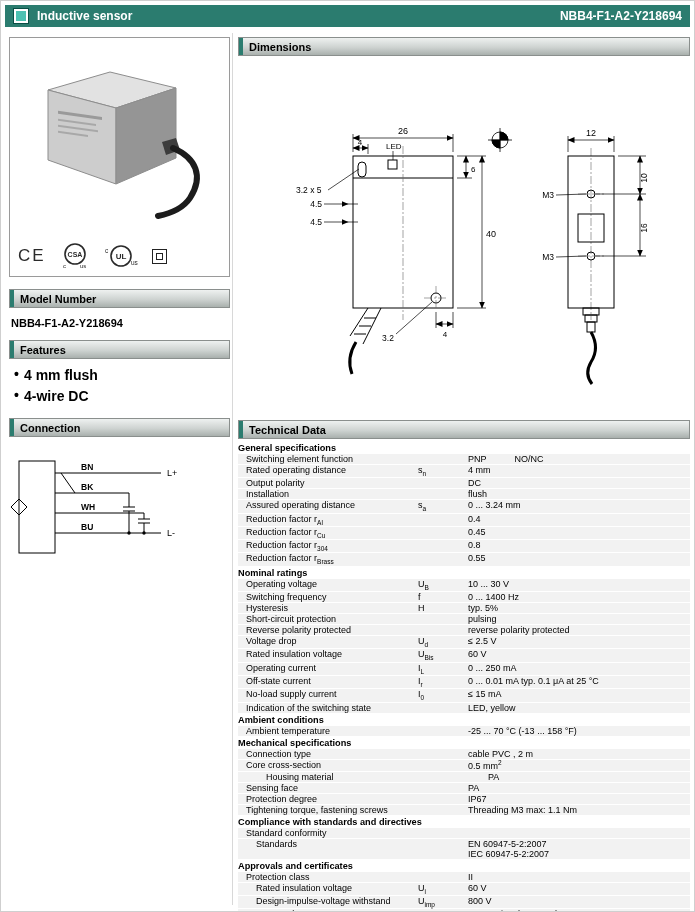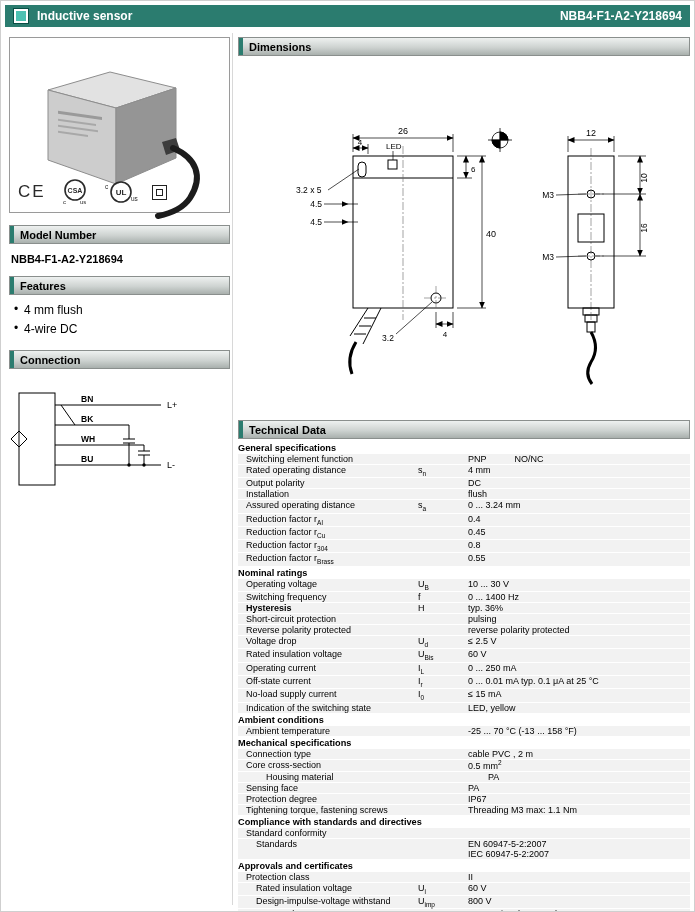--- a/index.html
+++ b/index.html
@@ -16,29 +16,29 @@
   
   .secbar{position:relative;height:19px;background:linear-gradient(to bottom,#eef1f0 0%,#ced3d1 55%,#a9b0ad 100%);
           border:1px solid #8a8f8d;display:flex;align-items:center;font-size:11px;font-weight:bold;
           padding-left:10px;box-sizing:border-box;}
   .secbar::before{content:"";position:absolute;left:0;top:0;bottom:0;width:4px;background:#2b7c6f;}
   
   .left{position:absolute;left:8px;top:36px;width:221px;}
   .vline{position:absolute;left:231px;top:32px;bottom:6px;width:1px;background:#d8d8d8;}
   .right{position:absolute;left:237px;top:36px;width:452px;}
   
-  .photo-box{height:176px;border:1px solid #9a9a9a;position:relative;background:#fff;box-sizing:border-box;}
+  .photo-box{height:240px;border:1px solid #9a9a9a;position:relative;background:#fff;box-sizing:border-box;}
   .certs{position:absolute;left:8px;right:6px;bottom:4px;height:32px;display:flex;align-items:center;gap:14px;}
   .ce-text{font-size:17px;letter-spacing:2px;color:#2a2a2a;}
   .dbl-square{width:13px;height:13px;border:1.5px solid #222;display:flex;align-items:center;justify-content:center;}
   .dbl-square .inner{width:5px;height:5px;border:1.5px solid #222;}
   
   .model-value{padding:9px 2px 11px 2px;font-size:11px;font-weight:bold;}
   .features-list{padding:7px 2px 9px 4px;}
-  .feat-item{position:relative;padding-left:11px;font-size:12px;font-weight:normal;margin:1px 0 5px 0;}
+  .feat-item{position:relative;padding-left:11px;font-size:14px;font-weight:bold;margin:1px 0 5px 0;}
   .feat-item::before{content:"\2022";position:absolute;left:1px;top:-1px;}
   .conn-wrap{padding-top:10px;}
   .mt12{margin-top:12px;}
   
   .drawing{height:358px;position:relative;}
   svg{font-family:"Liberation Sans",sans-serif;}
   
   .ttable{margin-top:4px;}
   .trow{display:flex;align-items:flex-start;font-size:9px;line-height:10px;margin-bottom:1px;}
   .trow.data{background:#f2f2f2;padding:0;}
@@ -323,23 +323,23 @@
           <div class="tlabel" style="padding-left: 8px;">Operating voltage</div>
           <div class="tsym">U<sub>B</sub></div>
           <div class="tval">10 ... 30 V</div>
         </div>
         <div class="trow data">
           <div class="tlabel" style="padding-left: 8px;">Switching frequency</div>
           <div class="tsym">f</div>
           <div class="tval">0 ... 1400 Hz</div>
         </div>
         <div class="trow data">
-          <div class="tlabel" style="padding-left: 8px; font-weight: bold;">Hysteresis</div>
+          <div class="tlabel" style="padding-left: 8px;">Hysteresis</div>
           <div class="tsym">H</div>
-          <div class="tval">typ. 36%</div>
+          <div class="tval">typ. 5%</div>
         </div>
         <div class="trow data">
           <div class="tlabel" style="padding-left: 8px;">Short-circuit protection</div>
           <div class="tsym">&nbsp;</div>
           <div class="tval">pulsing</div>
         </div>
         <div class="trow data">
           <div class="tlabel" style="padding-left: 8px;">Reverse polarity protected</div>
           <div class="tsym">&nbsp;</div>
           <div class="tval">reverse polarity protected</div>

